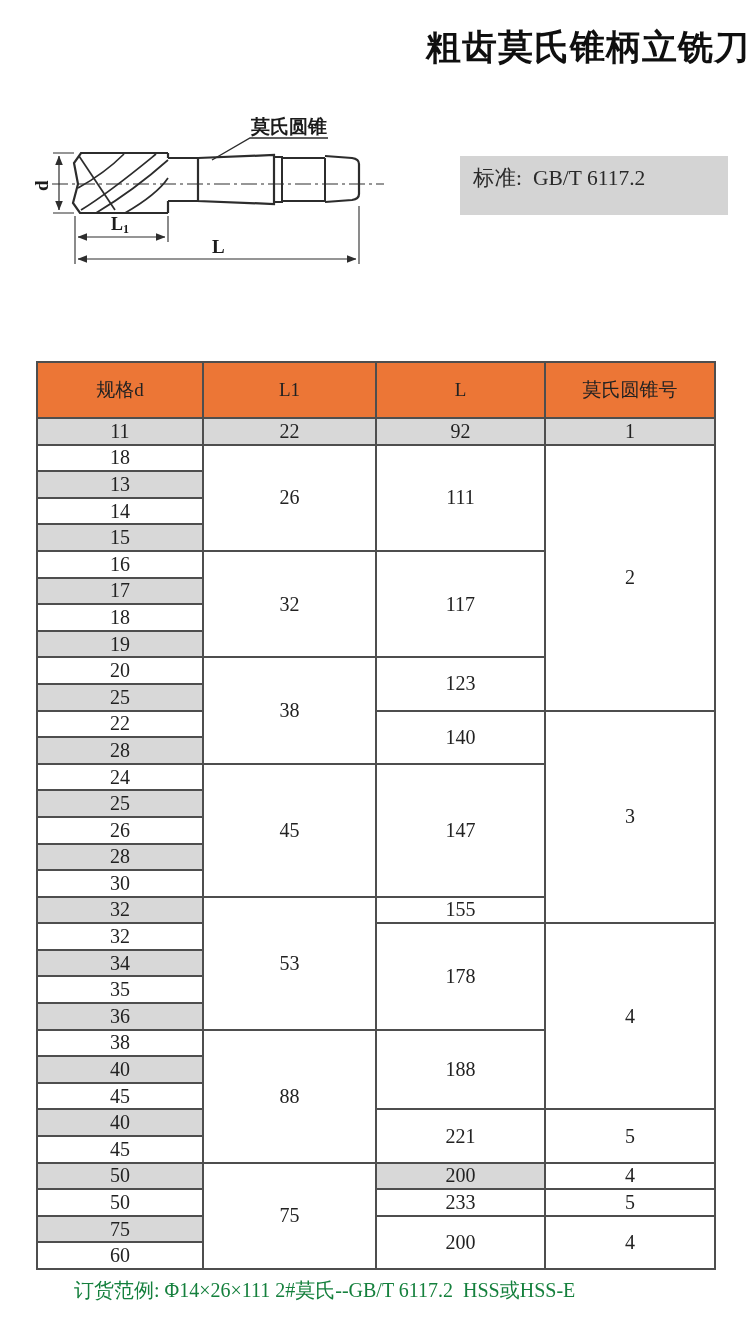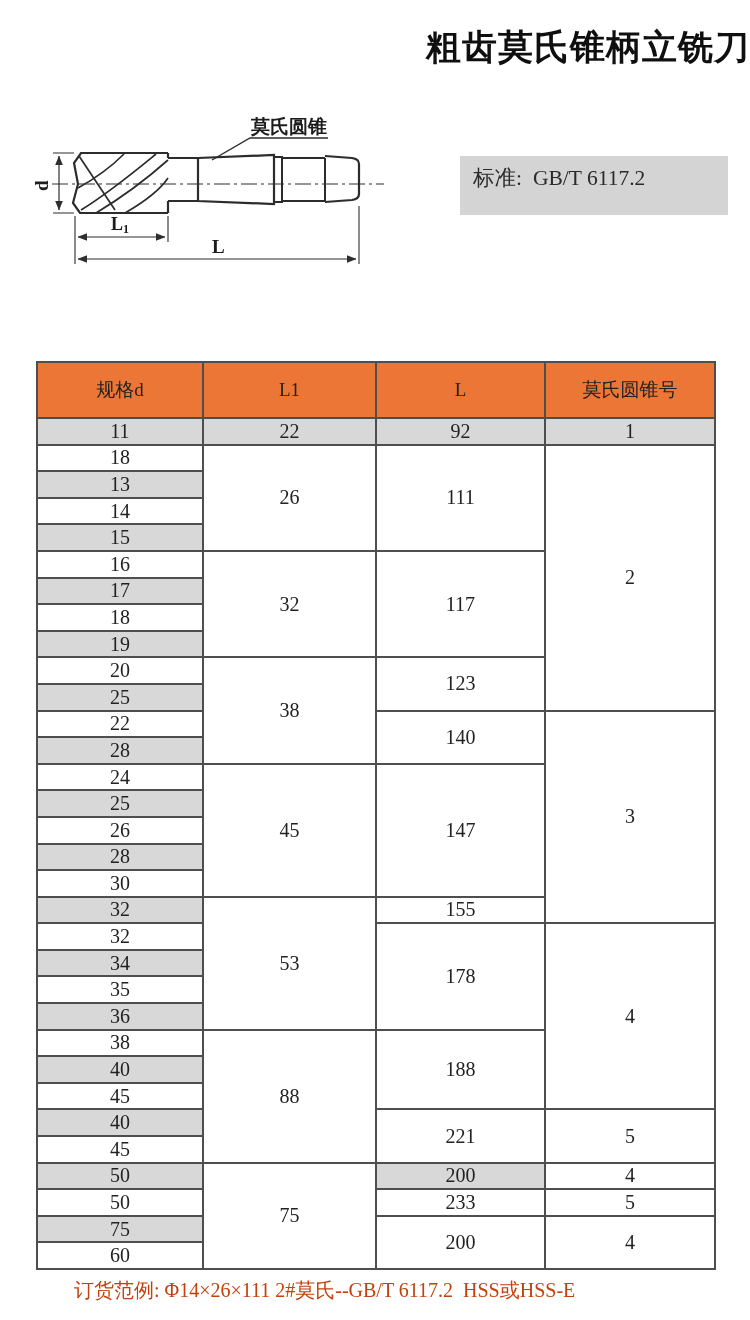--- a/index.html
+++ b/index.html
@@ -35,21 +35,21 @@
     height:52px;background:var(--header-orange);
     border:2px solid var(--table-border);
     font-weight:normal;font-size:19px;color:#222222;
   }
   .spec-table td{
     height:24.6px;padding:0;border:2px solid var(--table-border);
     color:#222222;vertical-align:middle;line-height:1.05;
   }
   .spec-table td.gray{background:var(--row-stripe-gray)}
   .footer{
-    position:absolute;left:74px;top:1277px;font-size:20px;color:#c2410c;white-space:pre;
+    position:absolute;left:74px;top:1277px;font-size:20px;color:#15803d;white-space:pre;
   }
 </style>
 </head>
 <body>
 
 <div class="page">
 
   <h1 class="title">粗齿莫氏锥柄立铣刀</h1>
 
   <svg class="diagram" viewBox="0 0 424 190" xmlns="http://www.w3.org/2000/svg">

